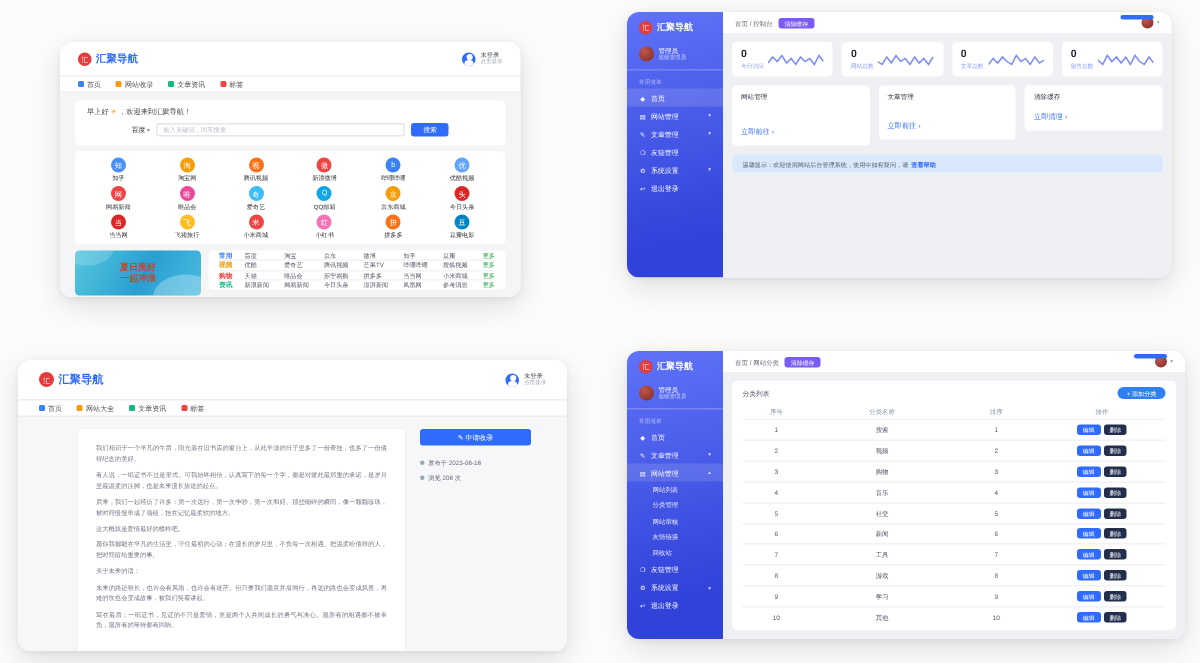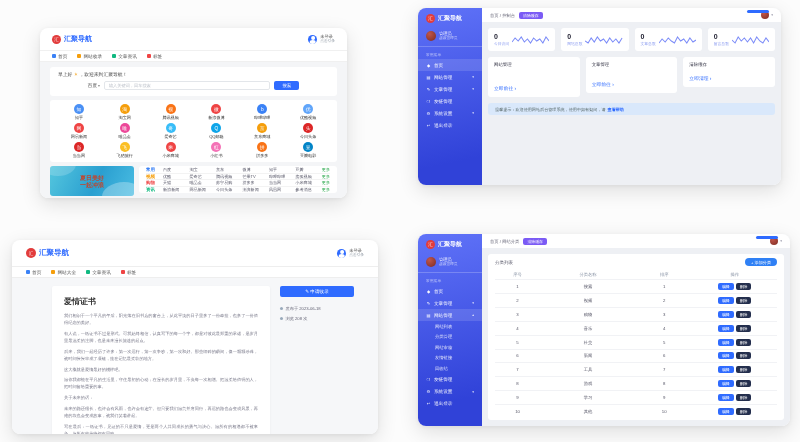--- a/index.html
+++ b/index.html
@@ -496,21 +496,20 @@
         <span>文章资讯</span>
       </span>
 
       <span class="nav-item">
         <span class="nav-ico" style="background: rgb(239, 68, 68);"></span>
         <span>标签</span>
       </span>
     </div>
   <div class="bl-body">
     <div class="article-card">
-      <div class="article-title">爱情证书</div>
       <div>
 
       <p>我们相识于一个平凡的午后，阳光落在旧书店的窗台上，从此平淡的日子里多了一份牵挂，也多了一份值得纪念的美好。</p>
           <p>有人说，一纸证书不过是形式。可我始终相信，认真写下的每一个字，都是对彼此最郑重的承诺，是岁月里最温柔的注脚，也是未来漫长旅途的起点。</p>
           <p>后来，我们一起经历了许多：第一次远行，第一次争吵，第一次和好。那些细碎的瞬间，像一颗颗珍珠，被时间慢慢串成了项链，挂在记忆最柔软的地方。</p>
           <p>这大概就是爱情最好的模样吧。</p>
           <p>愿你我都能在平凡的生活里，守住最初的心动；在漫长的岁月里，不负每一次相遇。把温柔给值得的人，把时间留给重要的事。</p>
           <p>关于未来的话：</p>
           <p>未来的路还很长，也许会有风雨，也许会有迷茫。但只要我们愿意并肩同行，再远的路也会变成风景，再难的坎也会变成故事，被我们笑着讲起。</p>
           <p>写在最后：一纸证书，见证的不只是爱情，更是两个人共同成长的勇气与决心。愿所有的相遇都不被辜负，愿所有的等待都有回响。</p>

